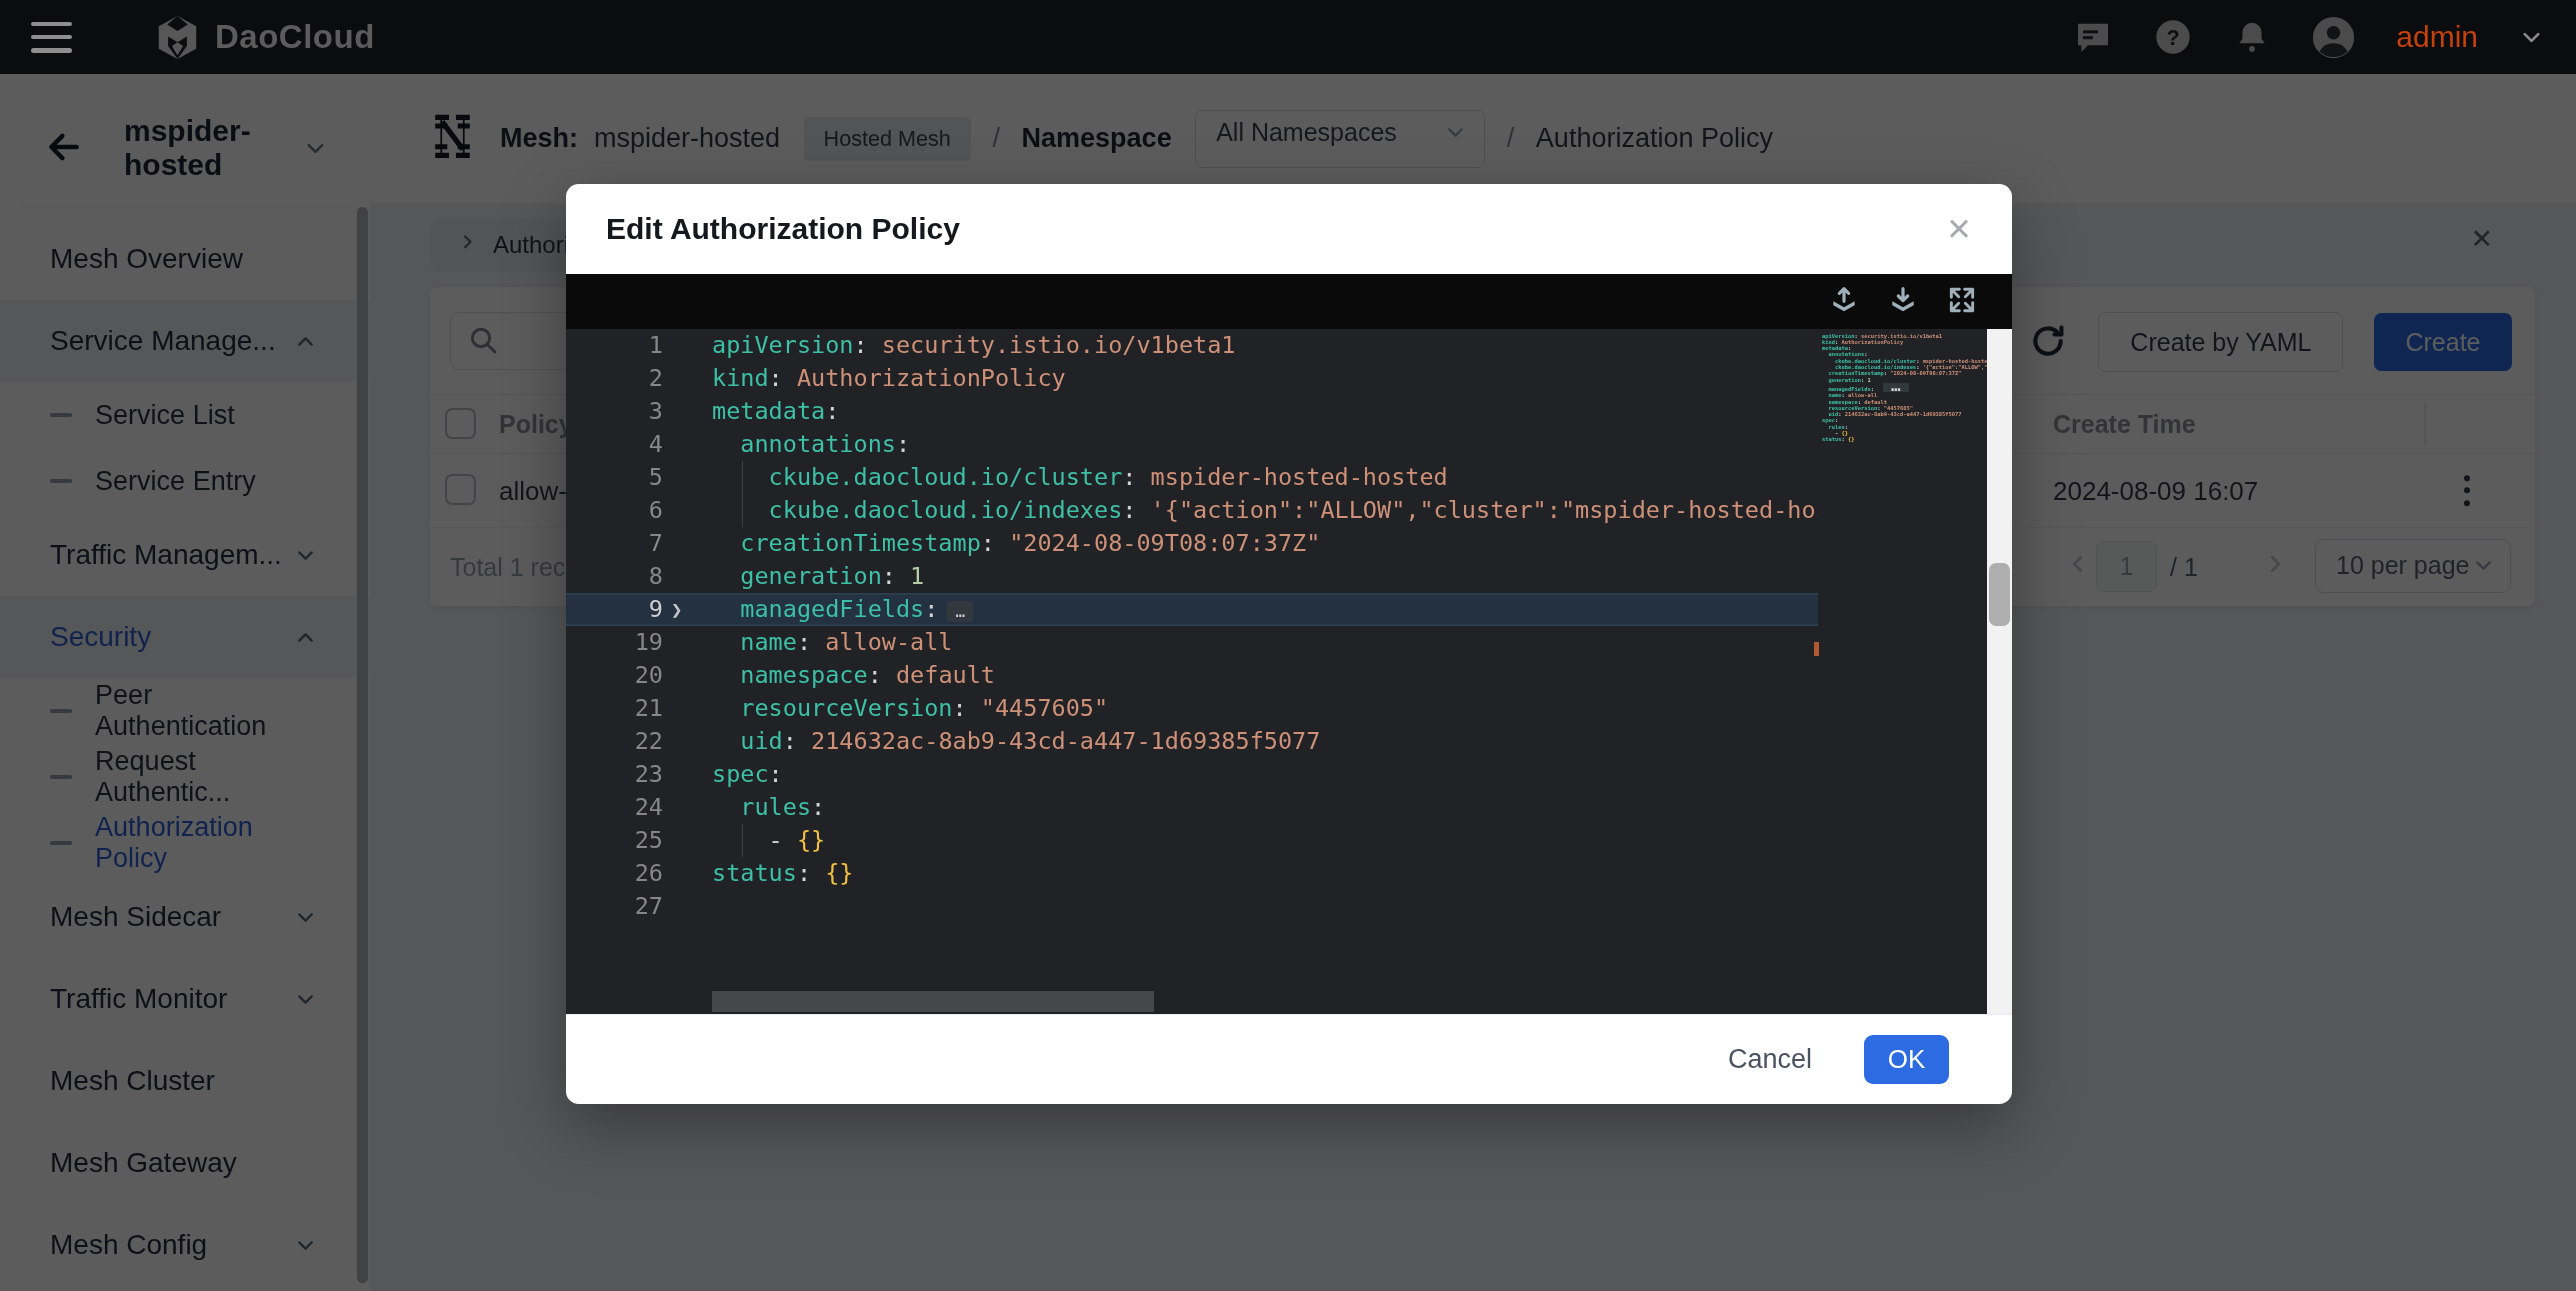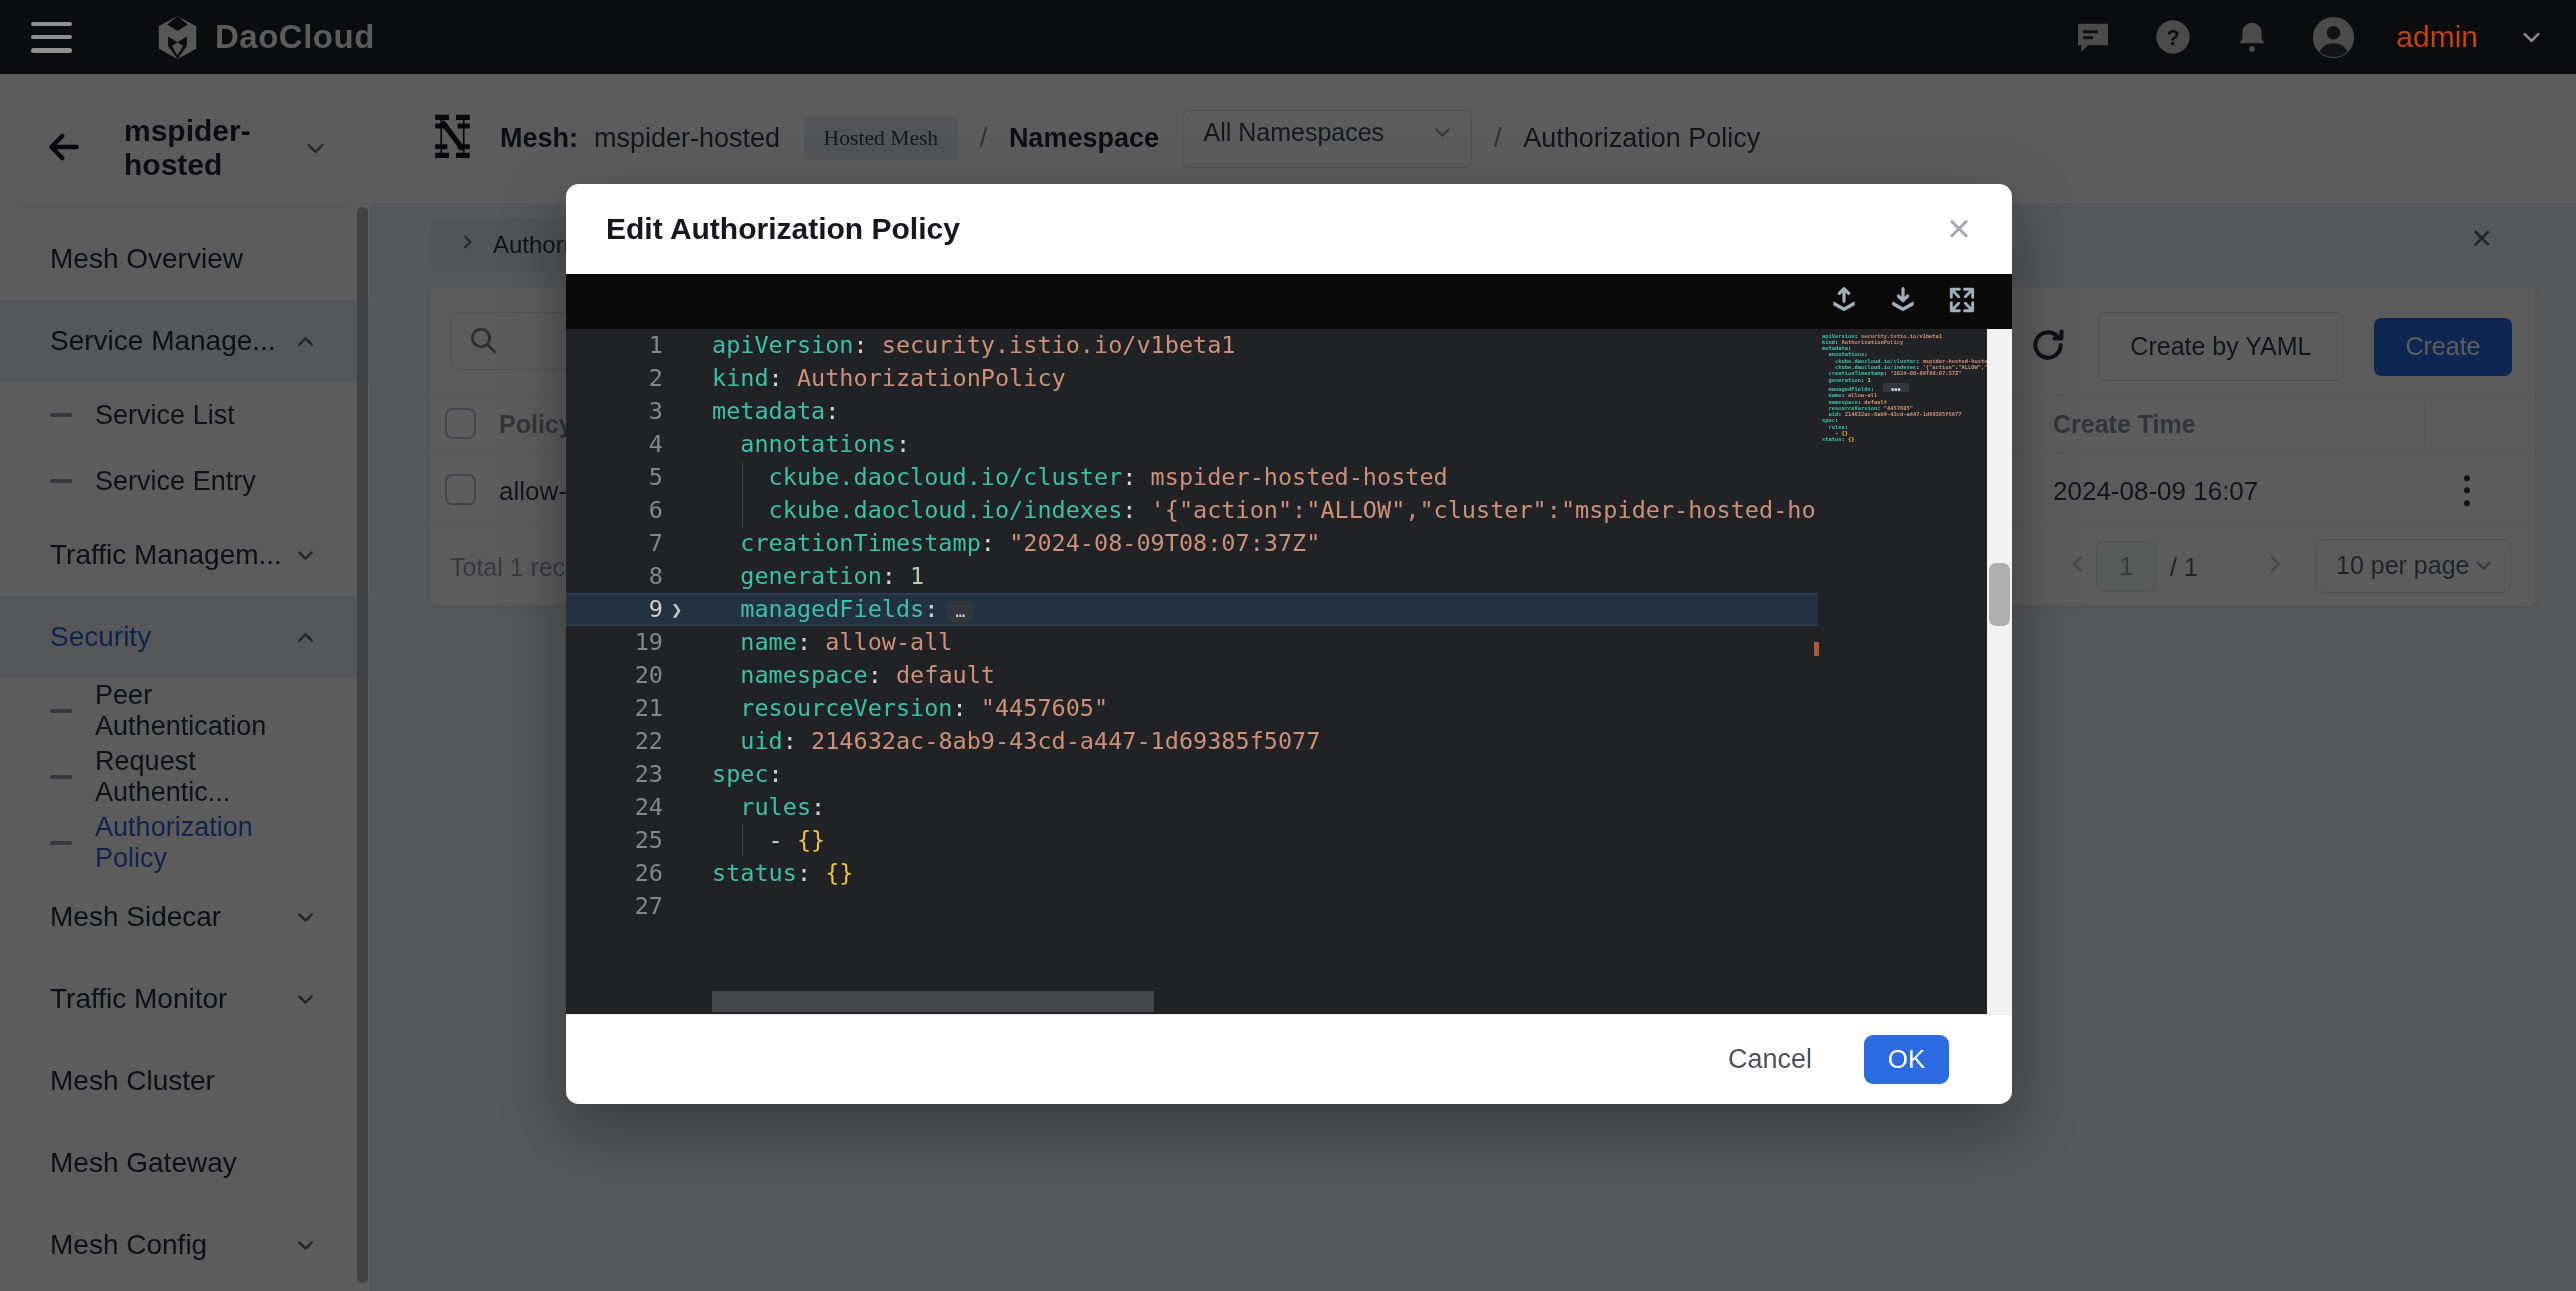--- a/index.html
+++ b/index.html
@@ -34,38 +34,38 @@
   .chev svg { display:block; }
   .chev.up svg { transform:rotate(180deg); }
   .side-scroll { position:absolute; right:1.8px; top:133px; bottom:9px; width:10.8px; background:#b3b7bd; border-radius:5.4px; }
 
   
   .content { position:absolute; left:370px; top:74px; right:0; bottom:0; }
   .crumbbar { height:129px; background:#ffffff; display:flex; align-items:center; padding-left:60px; font-size:27px; color:#343d4b; }
   .crumbbar .b { font-weight:700; color:#1f2835; }
   .crumb-mesh-icon { margin-right:25px; }
   .crumb-name { margin-left:16px; }
-  .crumb-badge { margin-left:23.5px; background:#e7e9ee; color:#3c4553; font-size:21.6px; padding:9px 20px; border-radius:5.4px;font-family:Liberation Serif, serif; }
+  .crumb-badge { margin-left:23.5px; background:#e7e9ee; color:#3c4553; font-size:21.6px; padding:9px 20px; border-radius:5.4px; }
   .crumb-sep { margin:0 21.6px; color:#828a96; }
   .ns-select { margin-left:23.5px; width:290px; height:58px; border:1.8px solid #d3d7de; border-radius:7.2px;
                display:flex; align-items:center; padding:0 16px 12px 20px; color:#3c4553; font-size:25px; background:#fff; cursor:pointer; }
   .ns-select .chev { margin-left:auto; }
 
   .tabrow { height:84px; position:relative; display:flex; align-items:center; }
   .tab-pill { margin-left:60px; height:54px; background:#e7e9ed; border-radius:10.8px; display:flex; align-items:center;
               padding:0 27px; gap:14.4px; font-size:24px; color:#2c3546; cursor:pointer; }
   .panel-close { position:absolute; right:83px; top:20px; font-size:27px; color:#5a626e; cursor:pointer; }
 
   .card { position:absolute; left:60px; right:41px; top:213px; height:319px; background:#ffffff; border-radius:7.2px;
           box-shadow:0 1.8px 7.2px rgba(20,30,50,0.06); }
   .card-toolbar { position:relative; height:108px; border-bottom:1.8px solid #e9ebef; }
   .search-box { position:absolute; left:20px; top:25px; width:343px; height:58px; border:1.8px solid #dcdfe5; border-radius:9px;
                 display:flex; align-items:center; padding-left:16px; background:#fff; }
   .tb-icons { position:absolute; right:23.5px; top:25px; display:flex; align-items:center; gap:31px; }
-  .btn-ghost { height:69px; padding:0 31px; border:1.8px solid #d7dae0; border-radius:7.2px; background:#fff;
+  .btn-ghost { height:60px; padding:0 31px; border:1.8px solid #d7dae0; border-radius:7.2px; background:#fff;
                font-size:25px; color:#333c49; display:flex; align-items:center; cursor:pointer; }
   .btn-primary { height:58px; padding:0 31px; border-radius:7.2px; background:#2c6be2; color:#fff; font-size:25px;
                  display:flex; align-items:center; cursor:pointer; }
   .checkbox { width:31px; height:31px; border:2.7px solid #b6bcc6; border-radius:7.2px; background:transparent; }
   .thead { position:relative; height:59px; border-bottom:1.8px solid #e9ebef; font-size:25px; font-weight:700; color:#8b919b; }
   .trow  { position:relative; height:74px; border-bottom:1.8px solid #eef0f3; font-size:26px; color:#333b48; }
   .thead .checkbox { position:absolute; left:15.3px; top:12.6px; }
   .trow  .checkbox { position:absolute; left:15.3px; top:20px; }
   .col-policy { position:absolute; left:69px; top:50%; transform:translateY(-50%); }
   .col-time   { position:absolute; left:1623px; top:50%; transform:translateY(-50%); }

